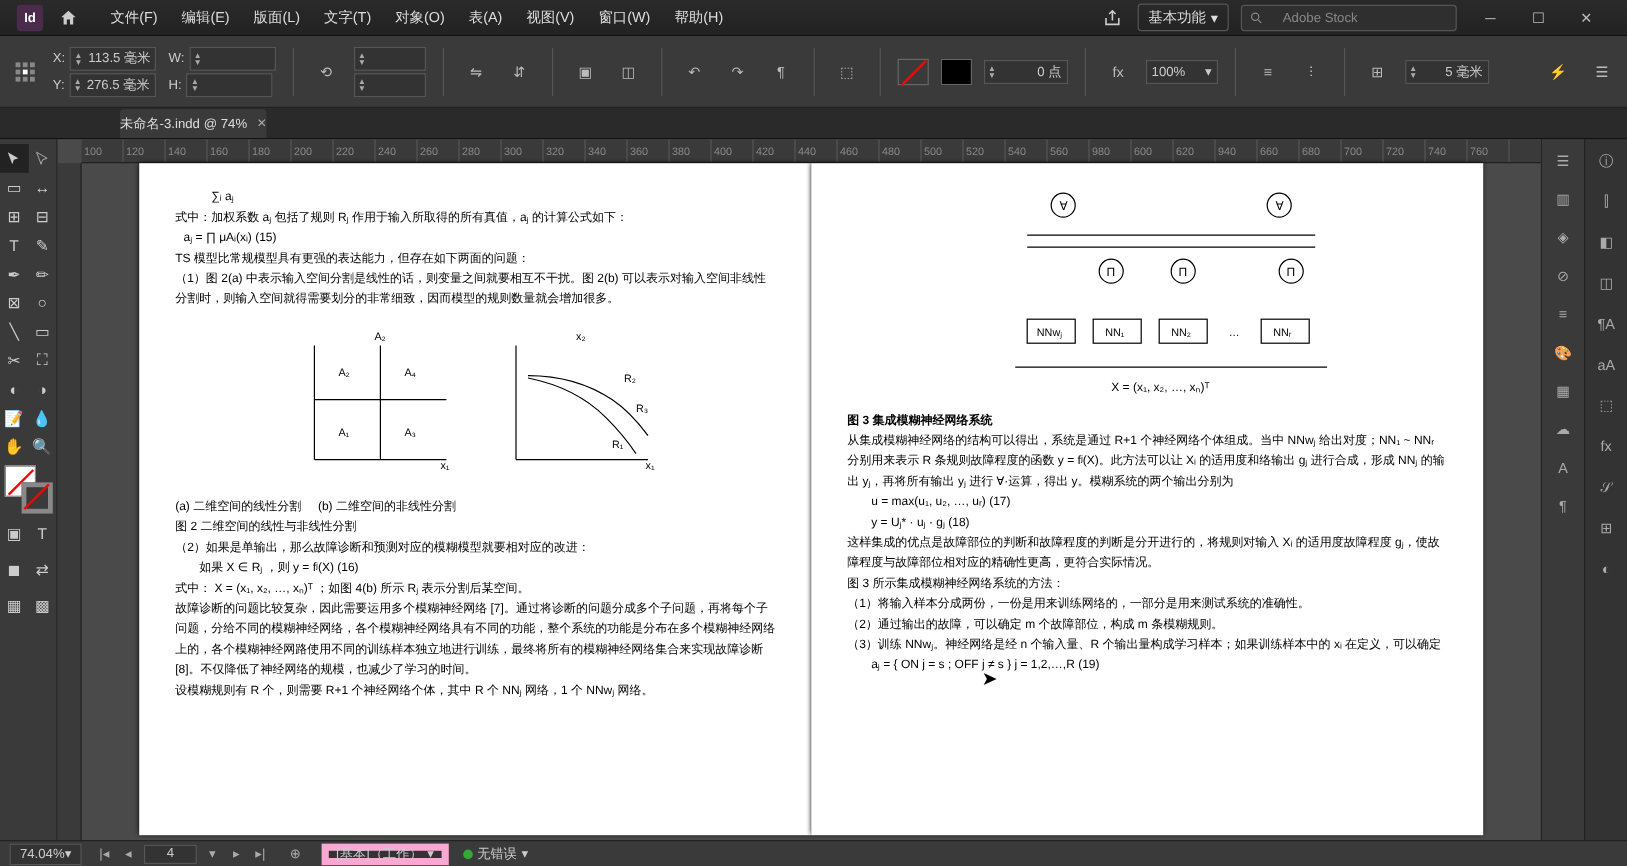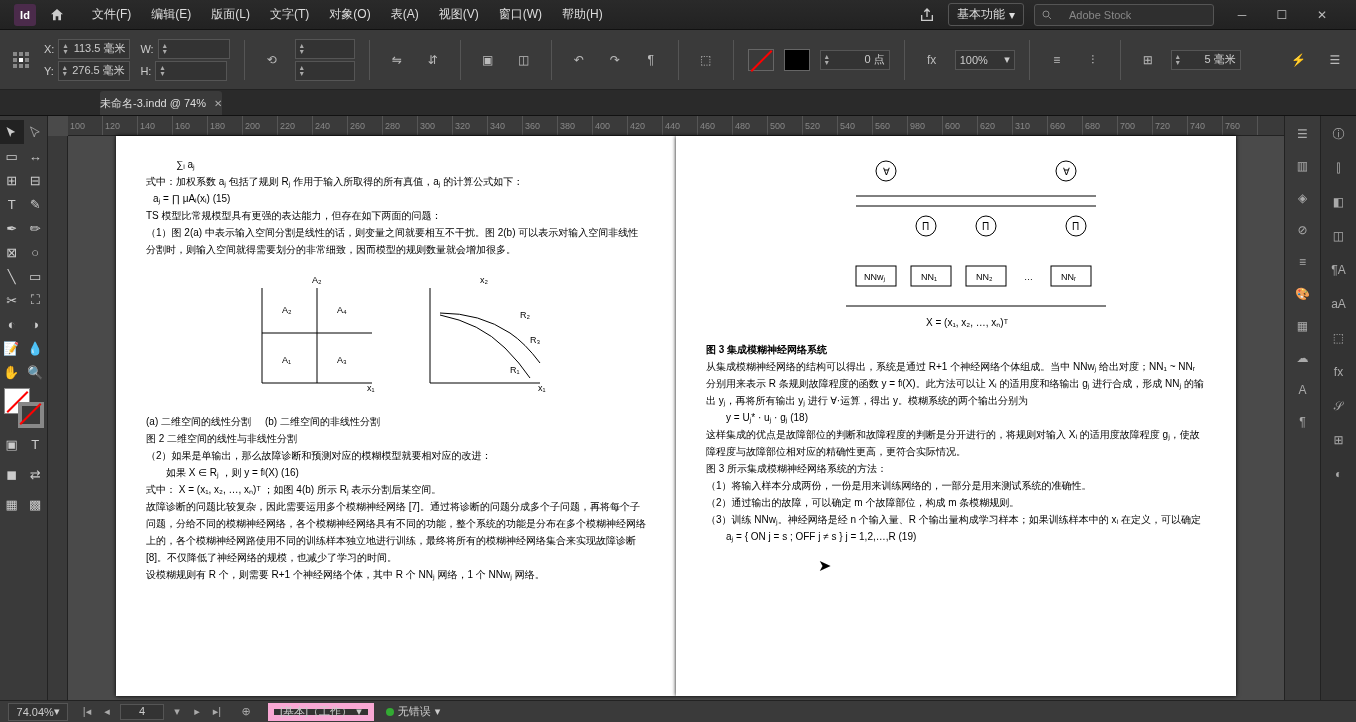--- a/index.html
+++ b/index.html
@@ -317,21 +317,21 @@
         <div class="tick">440</div>
         <div class="tick">460</div>
         <div class="tick">480</div>
         <div class="tick">500</div>
         <div class="tick">520</div>
         <div class="tick">540</div>
         <div class="tick">560</div>
         <div class="tick">980</div>
         <div class="tick">600</div>
         <div class="tick">620</div>
-        <div class="tick">310</div>
+        <div class="tick">940</div>
         <div class="tick">660</div>
         <div class="tick">680</div>
         <div class="tick">700</div>
         <div class="tick">720</div>
         <div class="tick">740</div>
         <div class="tick">760</div>
     </div>
     <div class="ruler-v"></div>
     <div class="canvas-viewport">
       <div class="page-spread">
@@ -404,20 +404,21 @@
                 <text x="58" y="124" font-size="9">NNwⱼ</text>
                 <text x="115" y="124" font-size="9">NN₁</text>
                 <text x="170" y="124" font-size="9">NN₂</text>
                 <text x="218" y="124" font-size="9">…</text>
                 <text x="255" y="124" font-size="9">NNᵣ</text>
                 <text x="120" y="170" font-size="10">X = (x₁, x₂, …, xₙ)ᵀ</text>
               </svg>
             </div>
             <p style="font-weight:bold">图 3  集成模糊神经网络系统</p>
             <p>从集成模糊神经网络的结构可以得出，系统是通过 R+1 个神经网络个体组成。当中 NNwⱼ 给出对度；NN₁ ~ NNᵣ 分别用来表示 R 条规则故障程度的函数 y = fʲ(X)。此方法可以让 Xᵢ 的适用度和络输出 gⱼ 进行合成，形成 NNⱼ 的输出 yⱼ，再将所有输出 yⱼ 进行 ∀·运算，得出 y。模糊系统的两个输出分别为</p>
+            <p style="margin-left:20px">u = max(u₁, u₂, …, uᵣ)        (17)</p>
             <p style="margin-left:20px">y = Uⱼ* · uⱼ · gⱼ        (18)</p>
             <p>这样集成的优点是故障部位的判断和故障程度的判断是分开进行的，将规则对输入 Xᵢ 的适用度故障程度 gⱼ，使故障程度与故障部位相对应的精确性更高，更符合实际情况。</p>
             <p>图 3 所示集成模糊神经网络系统的方法：</p>
             <p>（1）将输入样本分成两份，一份是用来训练网络的，一部分是用来测试系统的准确性。</p>
             <p>（2）通过输出的故障，可以确定 m 个故障部位，构成 m 条模糊规则。</p>
             <p>（3）训练 NNwⱼ。神经网络是经 n 个输入量、R 个输出量构成学习样本；如果训练样本中的 xᵢ 在定义，可以确定</p>
             <p style="margin-left:20px">aⱼ = { ON  j = s ; OFF j ≠ s }   j = 1,2,…,R        (19)</p>
           </div>
         </div>
       </div>

